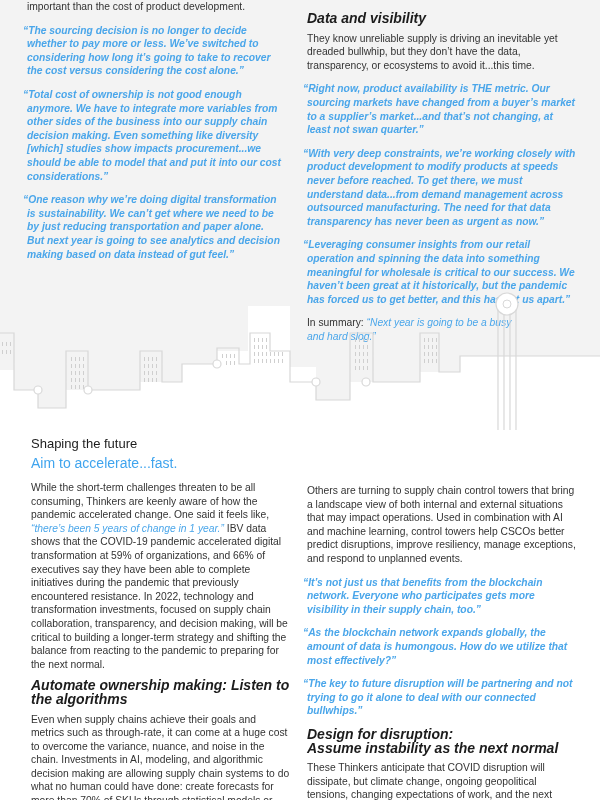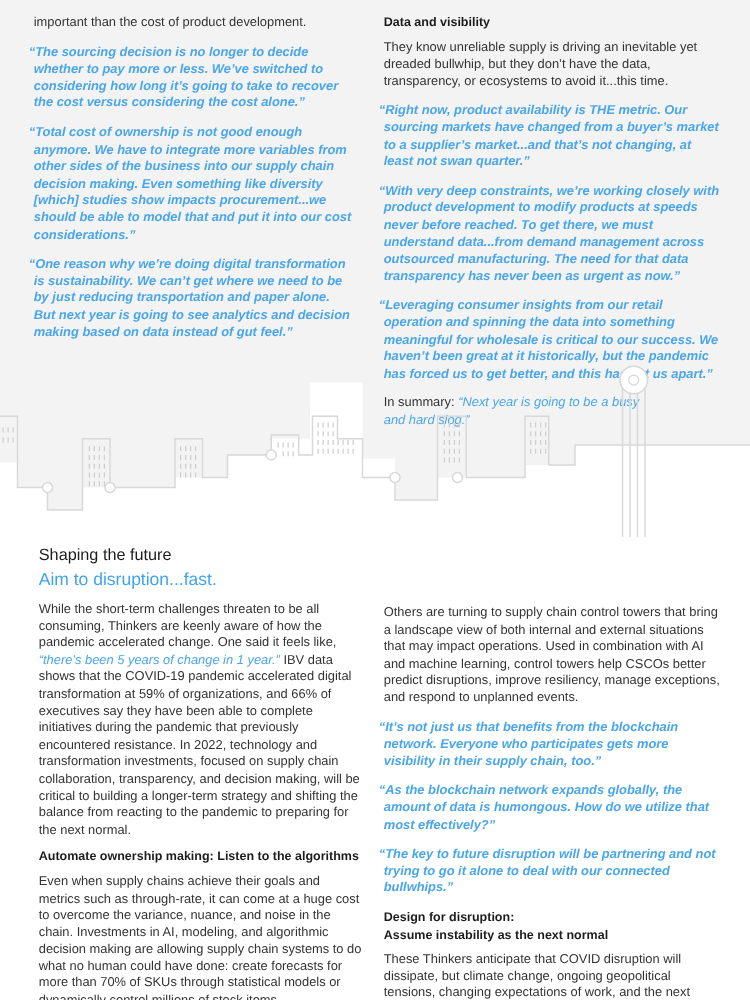--- a/index.html
+++ b/index.html
@@ -4,32 +4,32 @@
 <style>
   html, body { margin: 0; padding: 0; }
   body {
     width: 600px; height: 800px; overflow: hidden; position: relative;
     background: #ffffff;
     font-family: "Liberation Sans", "DejaVu Sans", sans-serif;
     color: #2b2b2b;
   }
   .gray-band { position: absolute; left: 0; top: 0; width: 600px; height: 420px; background: #f3f3f3; }
   .col { position: absolute; font-size: 10.3px; line-height: 13.6px; }
-  .col-left-top { left: 27px; top: 12px; width: 255px; }
+  .col-left-top { left: 27px; top: 0px; width: 255px; }
   .col-right-top { left: 307px; top: 0px; width: 272px; }
   .col-left-bottom { left: 31px; top: 433px; width: 260px; }
   .col-right-bottom { left: 307px; top: 484px; width: 270px; }
   p { margin: 0; }
   .body-text { color: #333333; }
   .quote { color: #4aa6ea; font-style: italic; margin-left: -4px; padding-left: 0; }
   .quote .inner { display: block; padding-left: 4px; text-indent: -4px; font-weight: bold; }
   .mt8 { margin-top: 8px; }
   .mt6 { margin-top: 6px; }
   .mt10 { margin-top: 10px; }
-  .h-sub { font-weight: bold; color: #1c1c1c; font-size: 10px; }
+  .h-sub { font-weight: bold; color: #1c1c1c; font-size: 14px; font-style: italic; }
   .section-title { font-size: 13px; line-height: 21px; color: #1c1c1c; font-weight: normal; margin: 0; }
   .section-subtitle { font-size: 14px; line-height: 19px; color: #3fa4ee; font-weight: normal; margin: 0 0 8px 0; }
   .inline-quote { color: #4aa6ea; font-style: italic; }
   .skyline { position: absolute; left: 0; top: 290px; width: 600px; height: 140px; }
   .partial-line { position: absolute; left: 310px; top: -9px; font-size: 10.3px; color: #4aa6ea; font-style: italic; }
 </style>
 </head>
 <body>
 
 <div class="gray-band"></div>
@@ -206,21 +206,21 @@
     <line x1="510" y1="20" x2="510" y2="140" stroke="#d8d8d8" stroke-width="1.2"></line>
     <line x1="516" y1="20" x2="516" y2="140" stroke="#d8d8d8" stroke-width="1.2"></line>
     <rect x="499" y="20" width="16" height="120" fill="#ffffff" opacity="0.0"></rect>
     <circle cx="507" cy="14" r="11" fill="#ffffff" stroke="#d8d8d8" stroke-width="1.2"></circle>
     <circle cx="507" cy="14" r="4" fill="#ffffff" stroke="#d8d8d8" stroke-width="1"></circle>
   </g>
 </svg>
 
 <div class="col col-left-bottom">
   <h2 class="section-title">Shaping the future</h2>
-  <h3 class="section-subtitle">Aim to disruption...fast.</h3>
+  <h3 class="section-subtitle">Aim to accelerate...fast.</h3>
   <p class="body-text">
     <span>While the short-term challenges threaten to be all consuming, Thinkers are keenly aware of how the pandemic accelerated change. One said it feels like, </span><span class="inline-quote">“there’s been 5 years of change in 1 year.”</span><span> IBV data shows that the COVID-19 pandemic accelerated digital transformation at 59% of organizations, and 66% of executives say they have been able to complete initiatives during the pandemic that previously encountered resistance. In 2022, technology and transformation investments, focused on supply chain collaboration, transparency, and decision making, will be critical to building a longer-term strategy and shifting the balance from reacting to the pandemic to preparing for the next normal.</span>
   </p>
   <p class="h-sub mt8">Automate ownership making: Listen to the algorithms</p>
   <p class="body-text mt6">Even when supply chains achieve their goals and metrics such as through-rate, it can come at a huge cost to overcome the variance, nuance, and noise in the chain. Investments in AI, modeling, and algorithmic decision making are allowing supply chain systems to do what no human could have done: create forecasts for more than 70% of SKUs through statistical models or dynamically control millions of stock items.</p>
 </div>
 
 <div class="col col-right-bottom">
   <p class="body-text">Others are turning to supply chain control towers that bring a landscape view of both internal and external situations that may impact operations. Used in combination with AI and machine learning, control towers help CSCOs better predict disruptions, improve resiliency, manage exceptions, and respond to unplanned events.</p>
   <p class="quote mt10">

